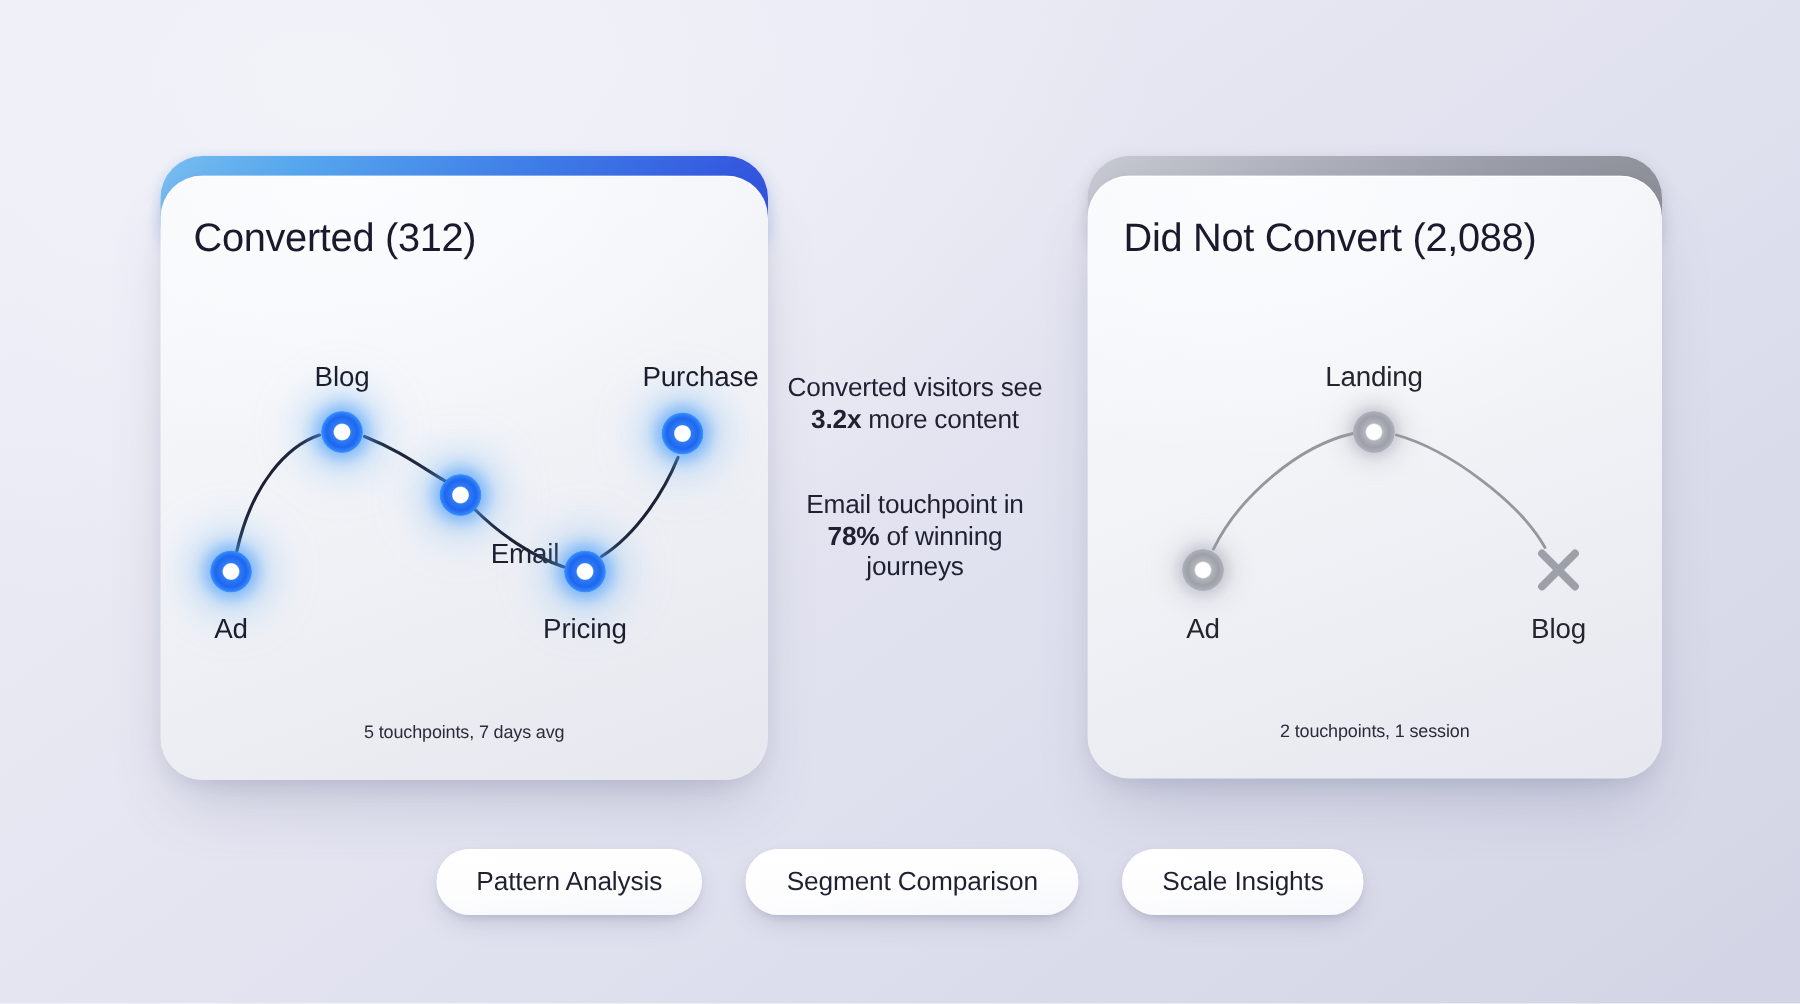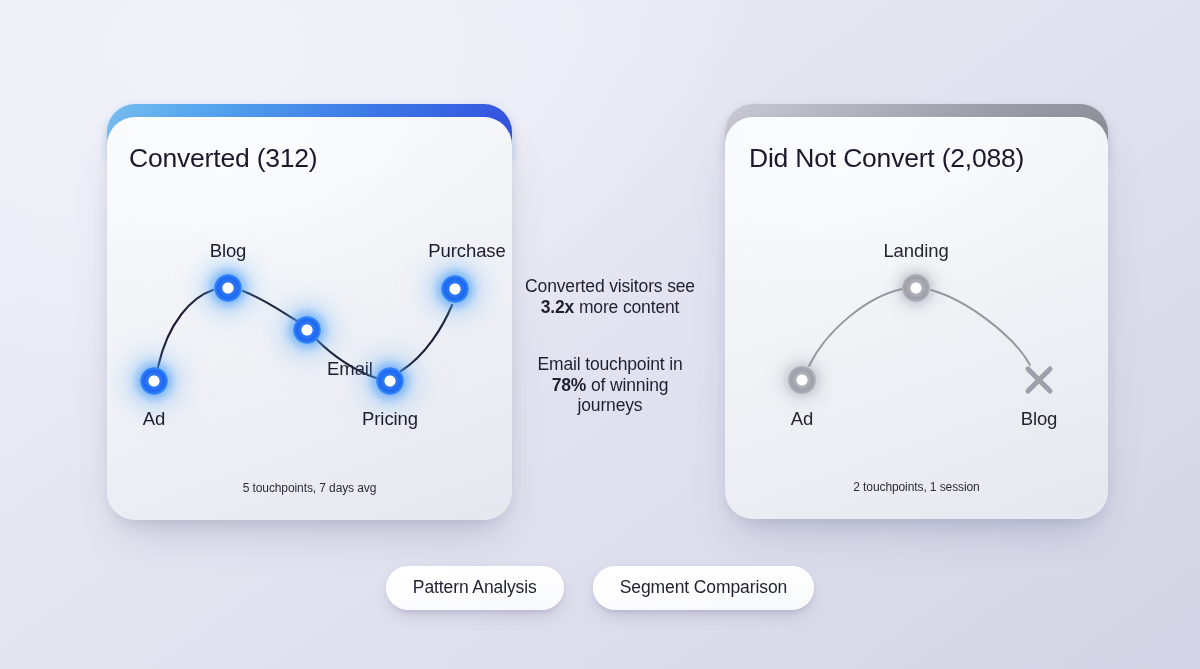--- a/index.html
+++ b/index.html
@@ -162,21 +162,20 @@
   }
 
   
   .insights {
     position: absolute;
     left: 520px;
     top: 248px;
     width: 180px;
     z-index: 4;
     text-align: center;
-    margin-top: 28px;
   }
   .insight {
     font-size: 17.5px;
     line-height: 20.5px;
     color: #1f2131;
     letter-spacing: -0.15px;
   }
   .insight.second { margin-top: 37px; }
   .insight b { font-weight: 700; }
 
@@ -269,15 +268,16 @@
       <span>Converted visitors see </span><b>3.2x</b><span> more content</span>
     </div>
     <div class="insight second">
       <span>Email touchpoint in </span><b>78%</b><span> of winning journeys</span>
     </div>
   </div>
 
   <div class="pills">
     <div class="pill">Pattern Analysis</div>
     <div class="pill">Segment Comparison</div>
+    <div class="pill">Scale Insights</div>
   </div>
 
 </div>
 
 </body></html>

